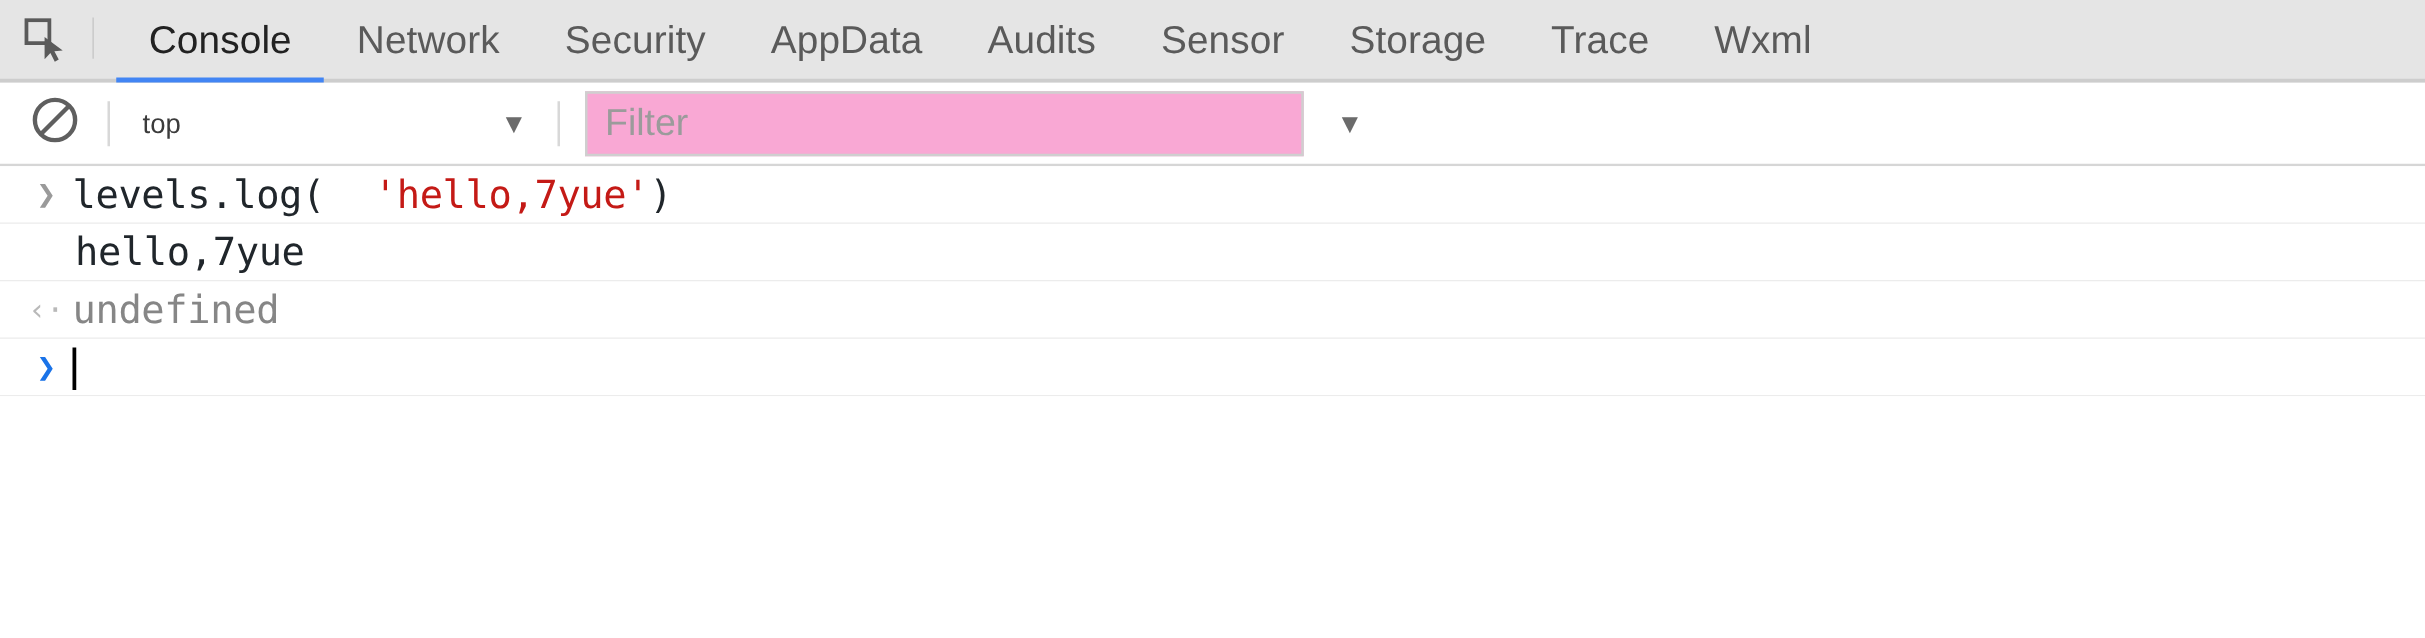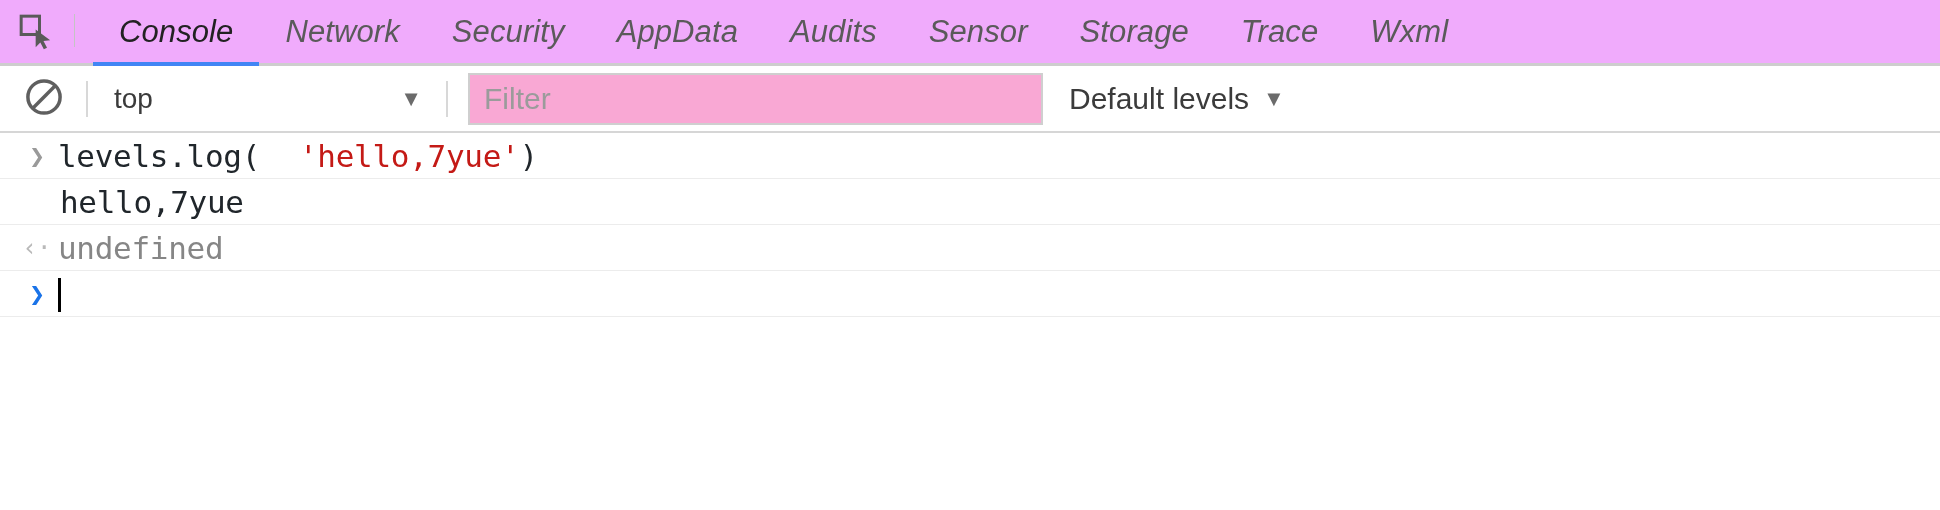--- a/index.html
+++ b/index.html
@@ -8,26 +8,25 @@
     background: #ffffff;
     font-family: "Liberation Sans", sans-serif;
     overflow: hidden;
   }
 
   #app { width: 1940px; height: 510px; position: relative; background:#fff; }
 
   
   .tabbar {
     height: 66px;
-    background: #f0abfc;
+    background: #e5e5e5;
     border-bottom: 3px solid #cdcdcd;
     display: flex;
     align-items: stretch;
     position: relative;
-    font-style: italic;
   }
   .inspect-btn {
     width: 74px;
     display: flex; align-items: center; justify-content: center;
     flex: 0 0 auto;
   }
   .inspect-btn svg { display:block; }
 
   .vdiv-tab {
     width: 1px;
@@ -79,21 +78,21 @@
   }
   .ctx-select {
     display: flex; align-items: center;
     width: 330px;
     height: 48px;
     padding: 0 10px 0 12px;
     cursor: pointer;
     flex: 0 0 auto;
   }
   .ctx-label {
-    font-size: 28px;
+    font-size: 22px;
     color: #3b3b3b;
     flex: 1 1 auto;
   }
   .caret {
     font-size: 22px;
     color: #6b6b6b;
     line-height: 1;
   }
   .filter-box {
     width: 575px; height: 52px;
@@ -231,21 +230,20 @@
       <span class="caret">▼</span>
     </div>
 
     <div class="vdiv"></div>
 
     <div class="filter-box">
       <input type="text" placeholder="Filter" style="">
     </div>
 
     <div class="levels">
-      <span class="levels-label">Default levels</span>
       <span class="caret">▼</span>
     </div>
   </div>
 
   <div class="console-area">
 
     <div class="row">
       <div class="gutter input">❯</div>
       <div class="code"><span>levels.log(</span><span class="str">'hello,7yue'</span><span>)</span></div>
     </div>

